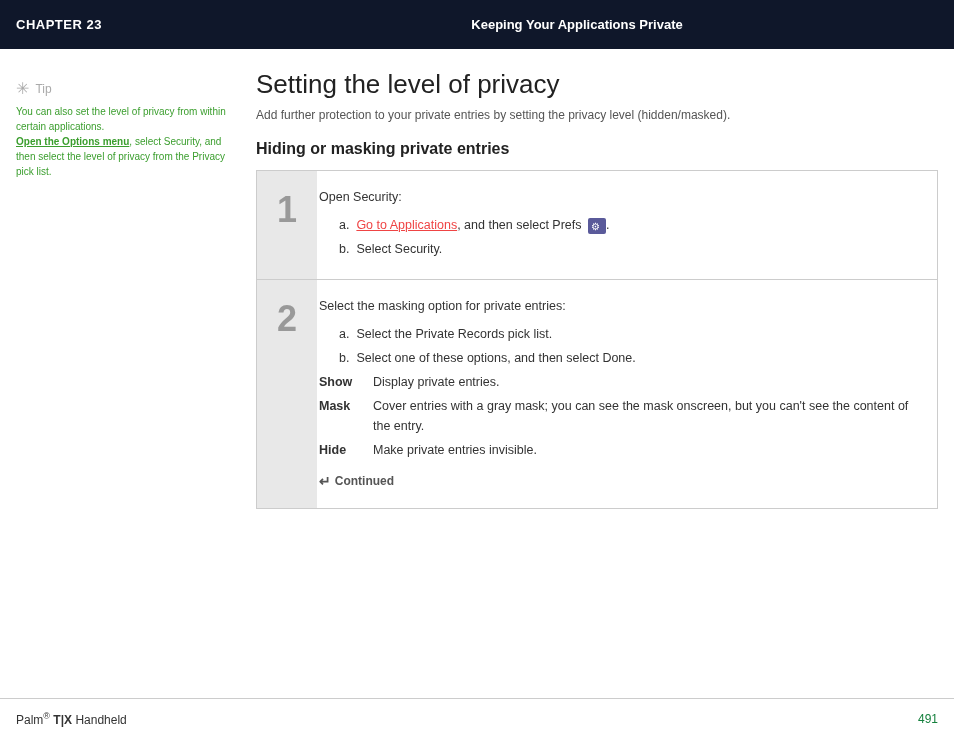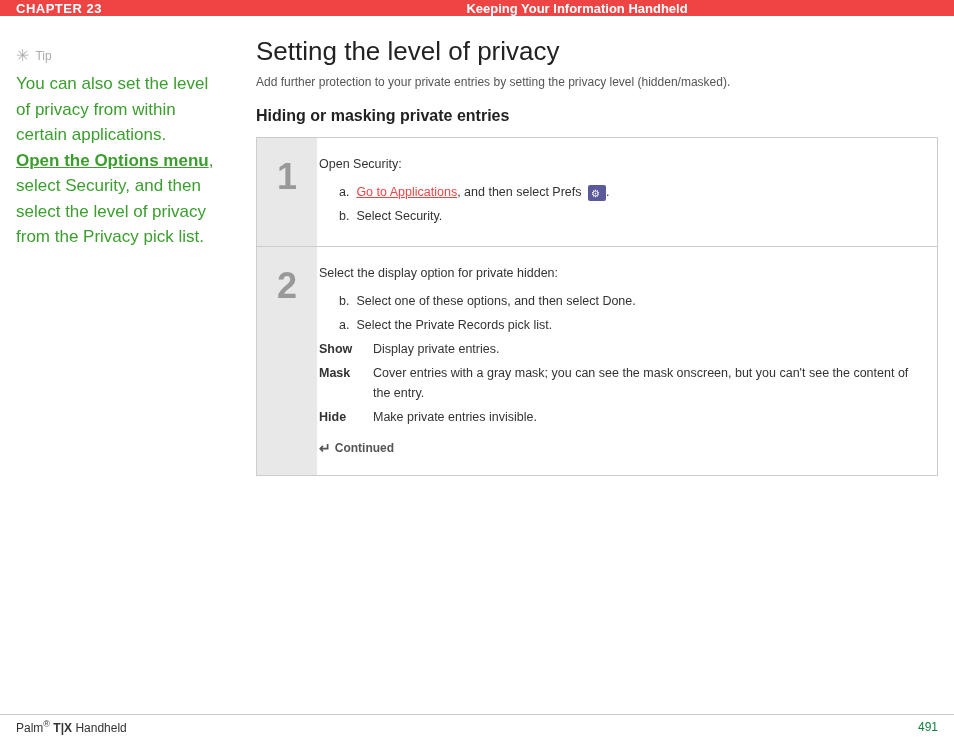--- a/index.html
+++ b/index.html
@@ -7,22 +7,22 @@
       width: 954px;
       height: 738px;
       font-family: Arial, Helvetica, sans-serif;
       background: #fff;
       overflow: hidden;
       position: relative;
     }
 
     
     #header {
-      background: #ef4444;
-      height: 16px;
+      background: #0f172a;
+      height: 49px;
       display: flex;
       align-items: center;
       padding: 0 16px;
     }
     #header .chapter-label {
       color: #fff;
       font-weight: bold;
       font-size: 13px;
       letter-spacing: 0.5px;
       min-width: 200px;
@@ -56,21 +56,21 @@
       color: #aaa;
       font-size: 12px;
       margin-bottom: 6px;
     }
     .tip-star {
       color: #aaa;
       font-size: 16px;
     }
     .tip-body {
       color: #3B9E2E;
-      font-size: 17px;
+      font-size: 10px;
       line-height: 1.5;
     }
     .tip-body a, .tip-body .link {
       color: #3B9E2E;
       font-weight: bold;
       text-decoration: underline;
       cursor: pointer;
     }
 
     
@@ -168,21 +168,21 @@
       font-size: 12px;
       margin-top: 10px;
     }
 
     
     #footer {
       position: absolute;
       bottom: 0;
       left: 0;
       right: 0;
-      height: 24px;
+      height: 40px;
       border-top: 1px solid #ccc;
       display: flex;
       align-items: center;
       justify-content: space-between;
       padding: 0 16px;
     }
     .footer-left {
       font-size: 12px;
       color: #333;
     }
@@ -212,21 +212,21 @@
       position: absolute;
       top: 1px;
       left: 3px;
     }
   </style>
 </head>
 <body>
 
 <div id="header">
   <span class="chapter-label">CHAPTER 23</span>
-  <span class="chapter-title">Keeping Your Information Handheld</span>
+  <span class="chapter-title">Keeping Your Applications Private</span>
 </div>
 
 <div id="main">
 
   <div id="sidebar">
     <div class="tip-header">
       <span class="tip-star">✳</span>
       <span>Tip</span>
     </div>
     <div class="tip-body">
@@ -256,28 +256,28 @@
             &nbsp;<span>Select Security.</span>
           </div>
         </div>
       </div>
     </div>
 
     <div class="step-container">
       <div class="step">
         <div class="step-number">2</div>
         <div class="step-body">
-          <div class="step-heading">Select the display option for private hidden:</div>
+          <div class="step-heading">Select the masking option for private entries:</div>
+          <div class="sub-item">
+            <span>a.</span>
+            &nbsp;<span>Select the Private Records pick list.</span>
+          </div>
           <div class="sub-item">
             <span>b.</span>
             &nbsp;<span>Select one of these options, and then select Done.</span>
-          </div>
-          <div class="sub-item">
-            <span>a.</span>
-            &nbsp;<span>Select the Private Records pick list.</span>
           </div>
           <div class="option-row">
             <span class="option-label">Show</span>
             <span class="option-desc">Display private entries.</span>
           </div>
           <div class="option-row">
             <span class="option-label">Mask</span>
             <span class="option-desc">Cover entries with a gray mask; you can see the mask onscreen, but you can't see the content of the entry.</span>
           </div>
           <div class="option-row">

